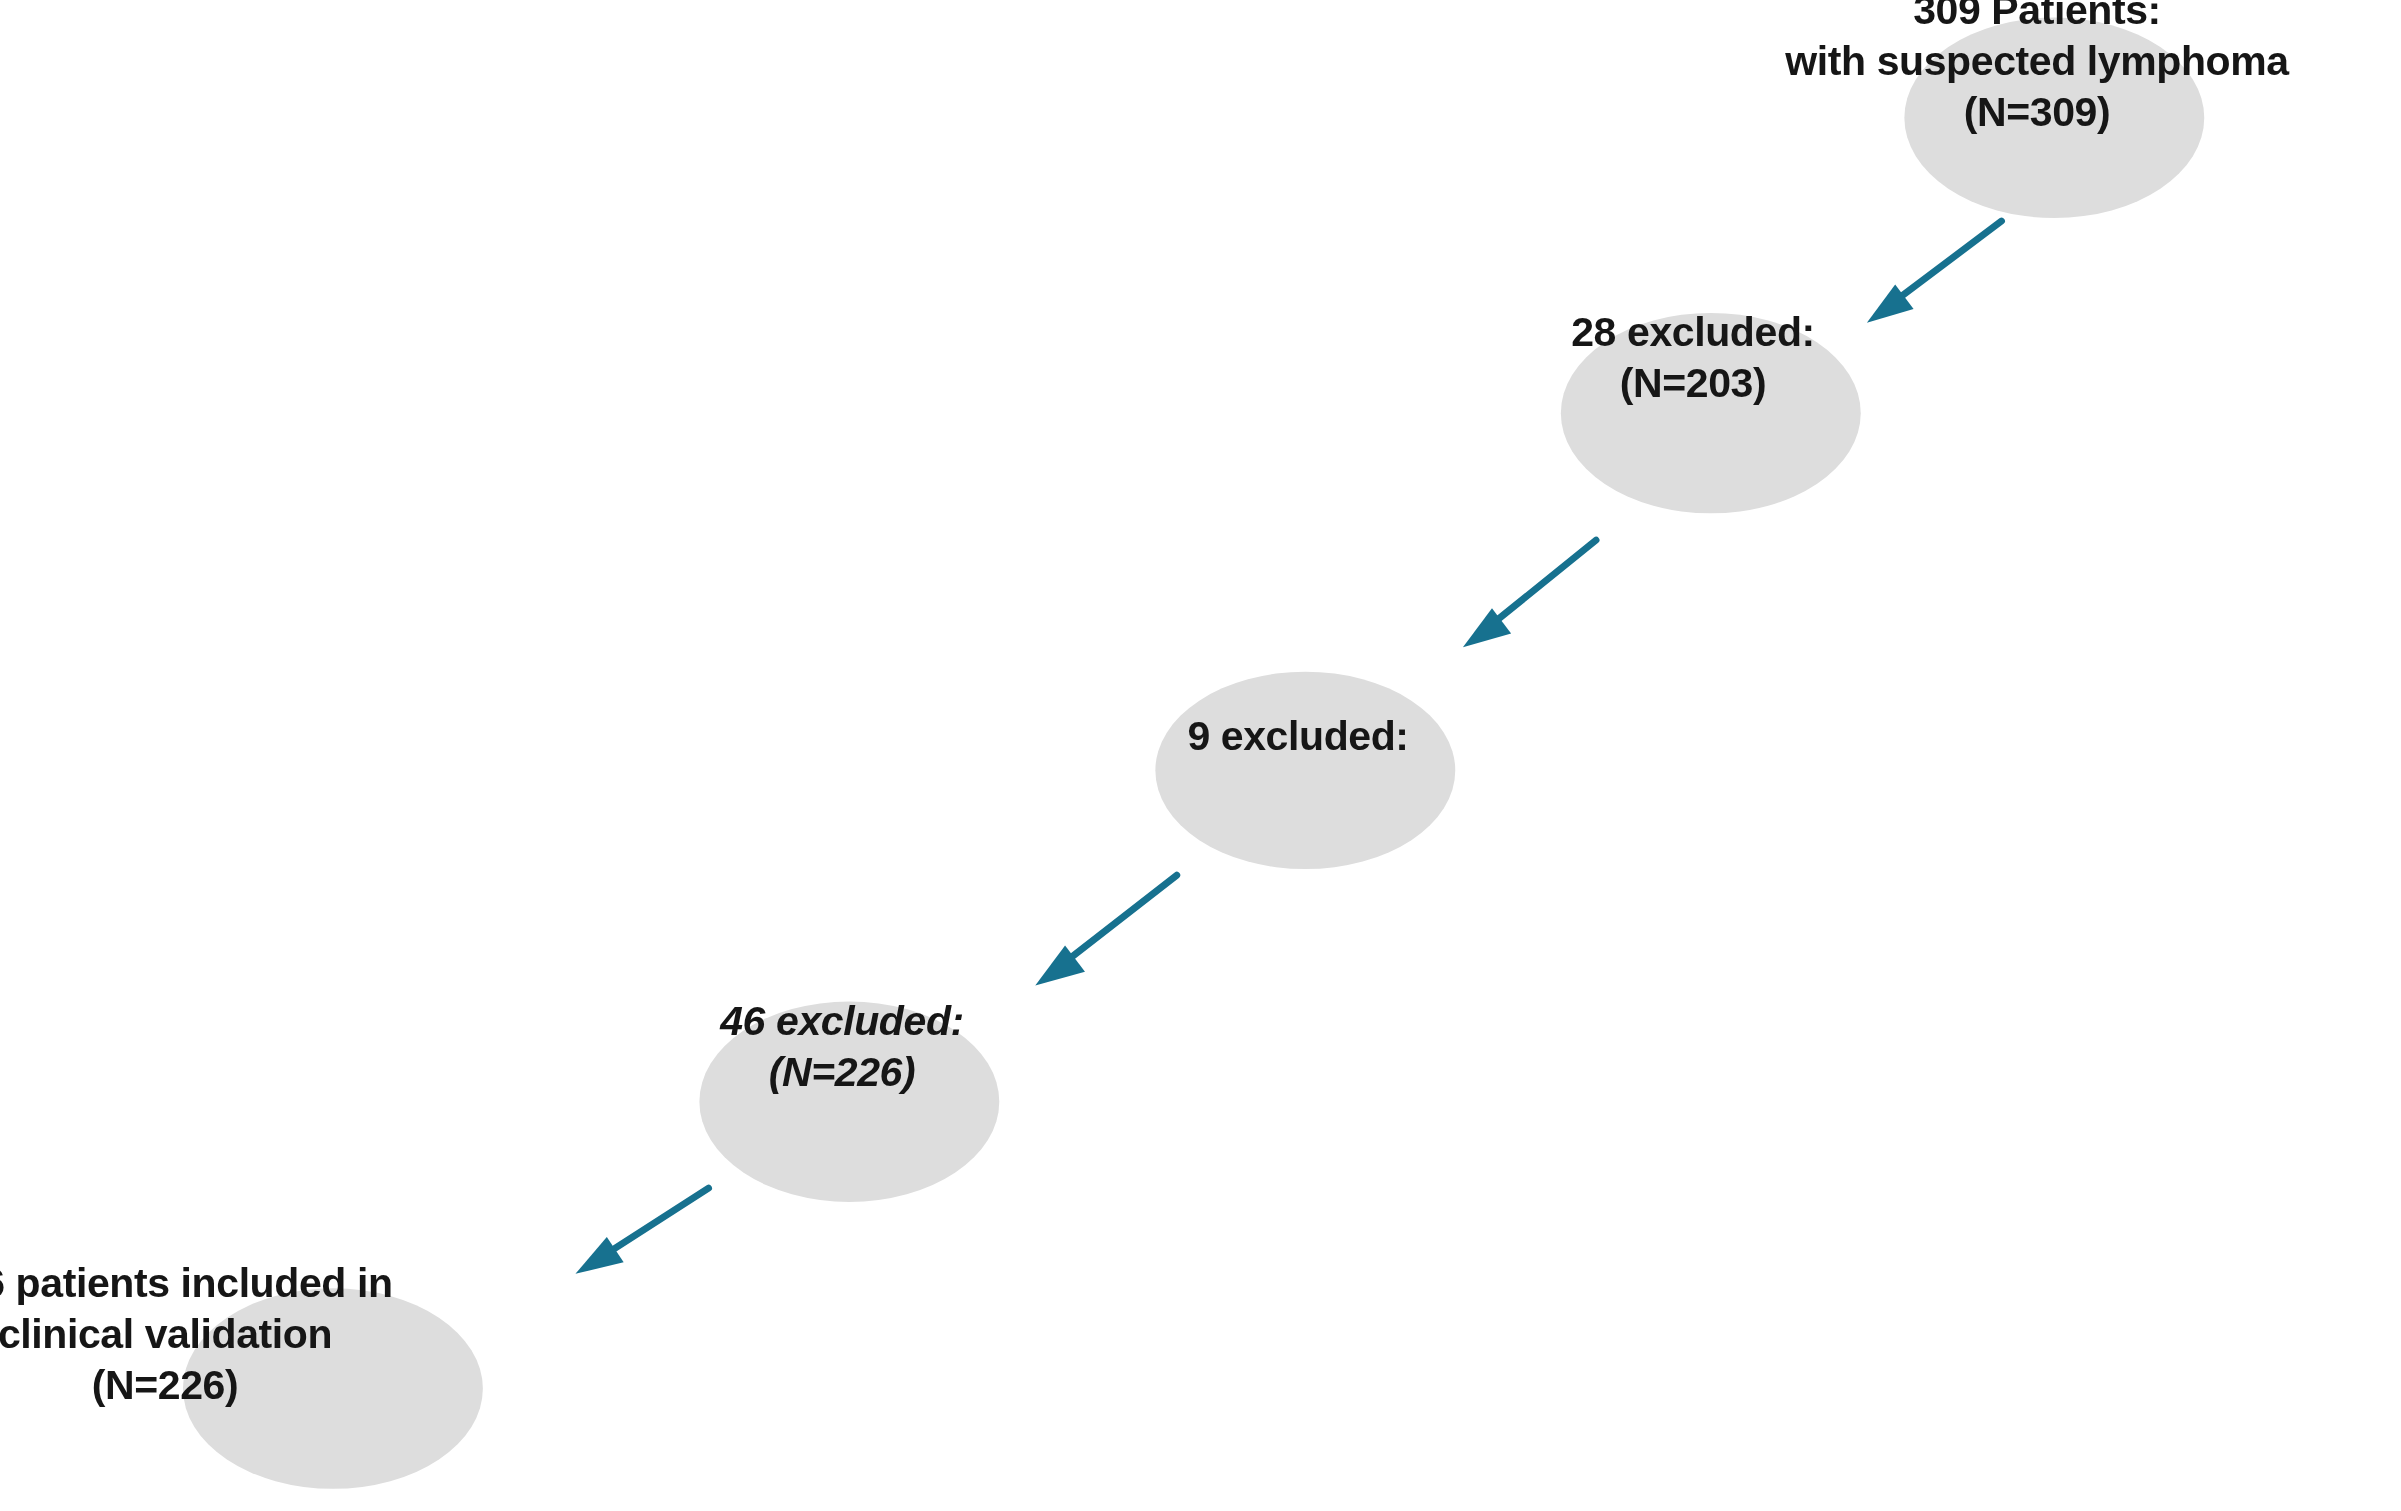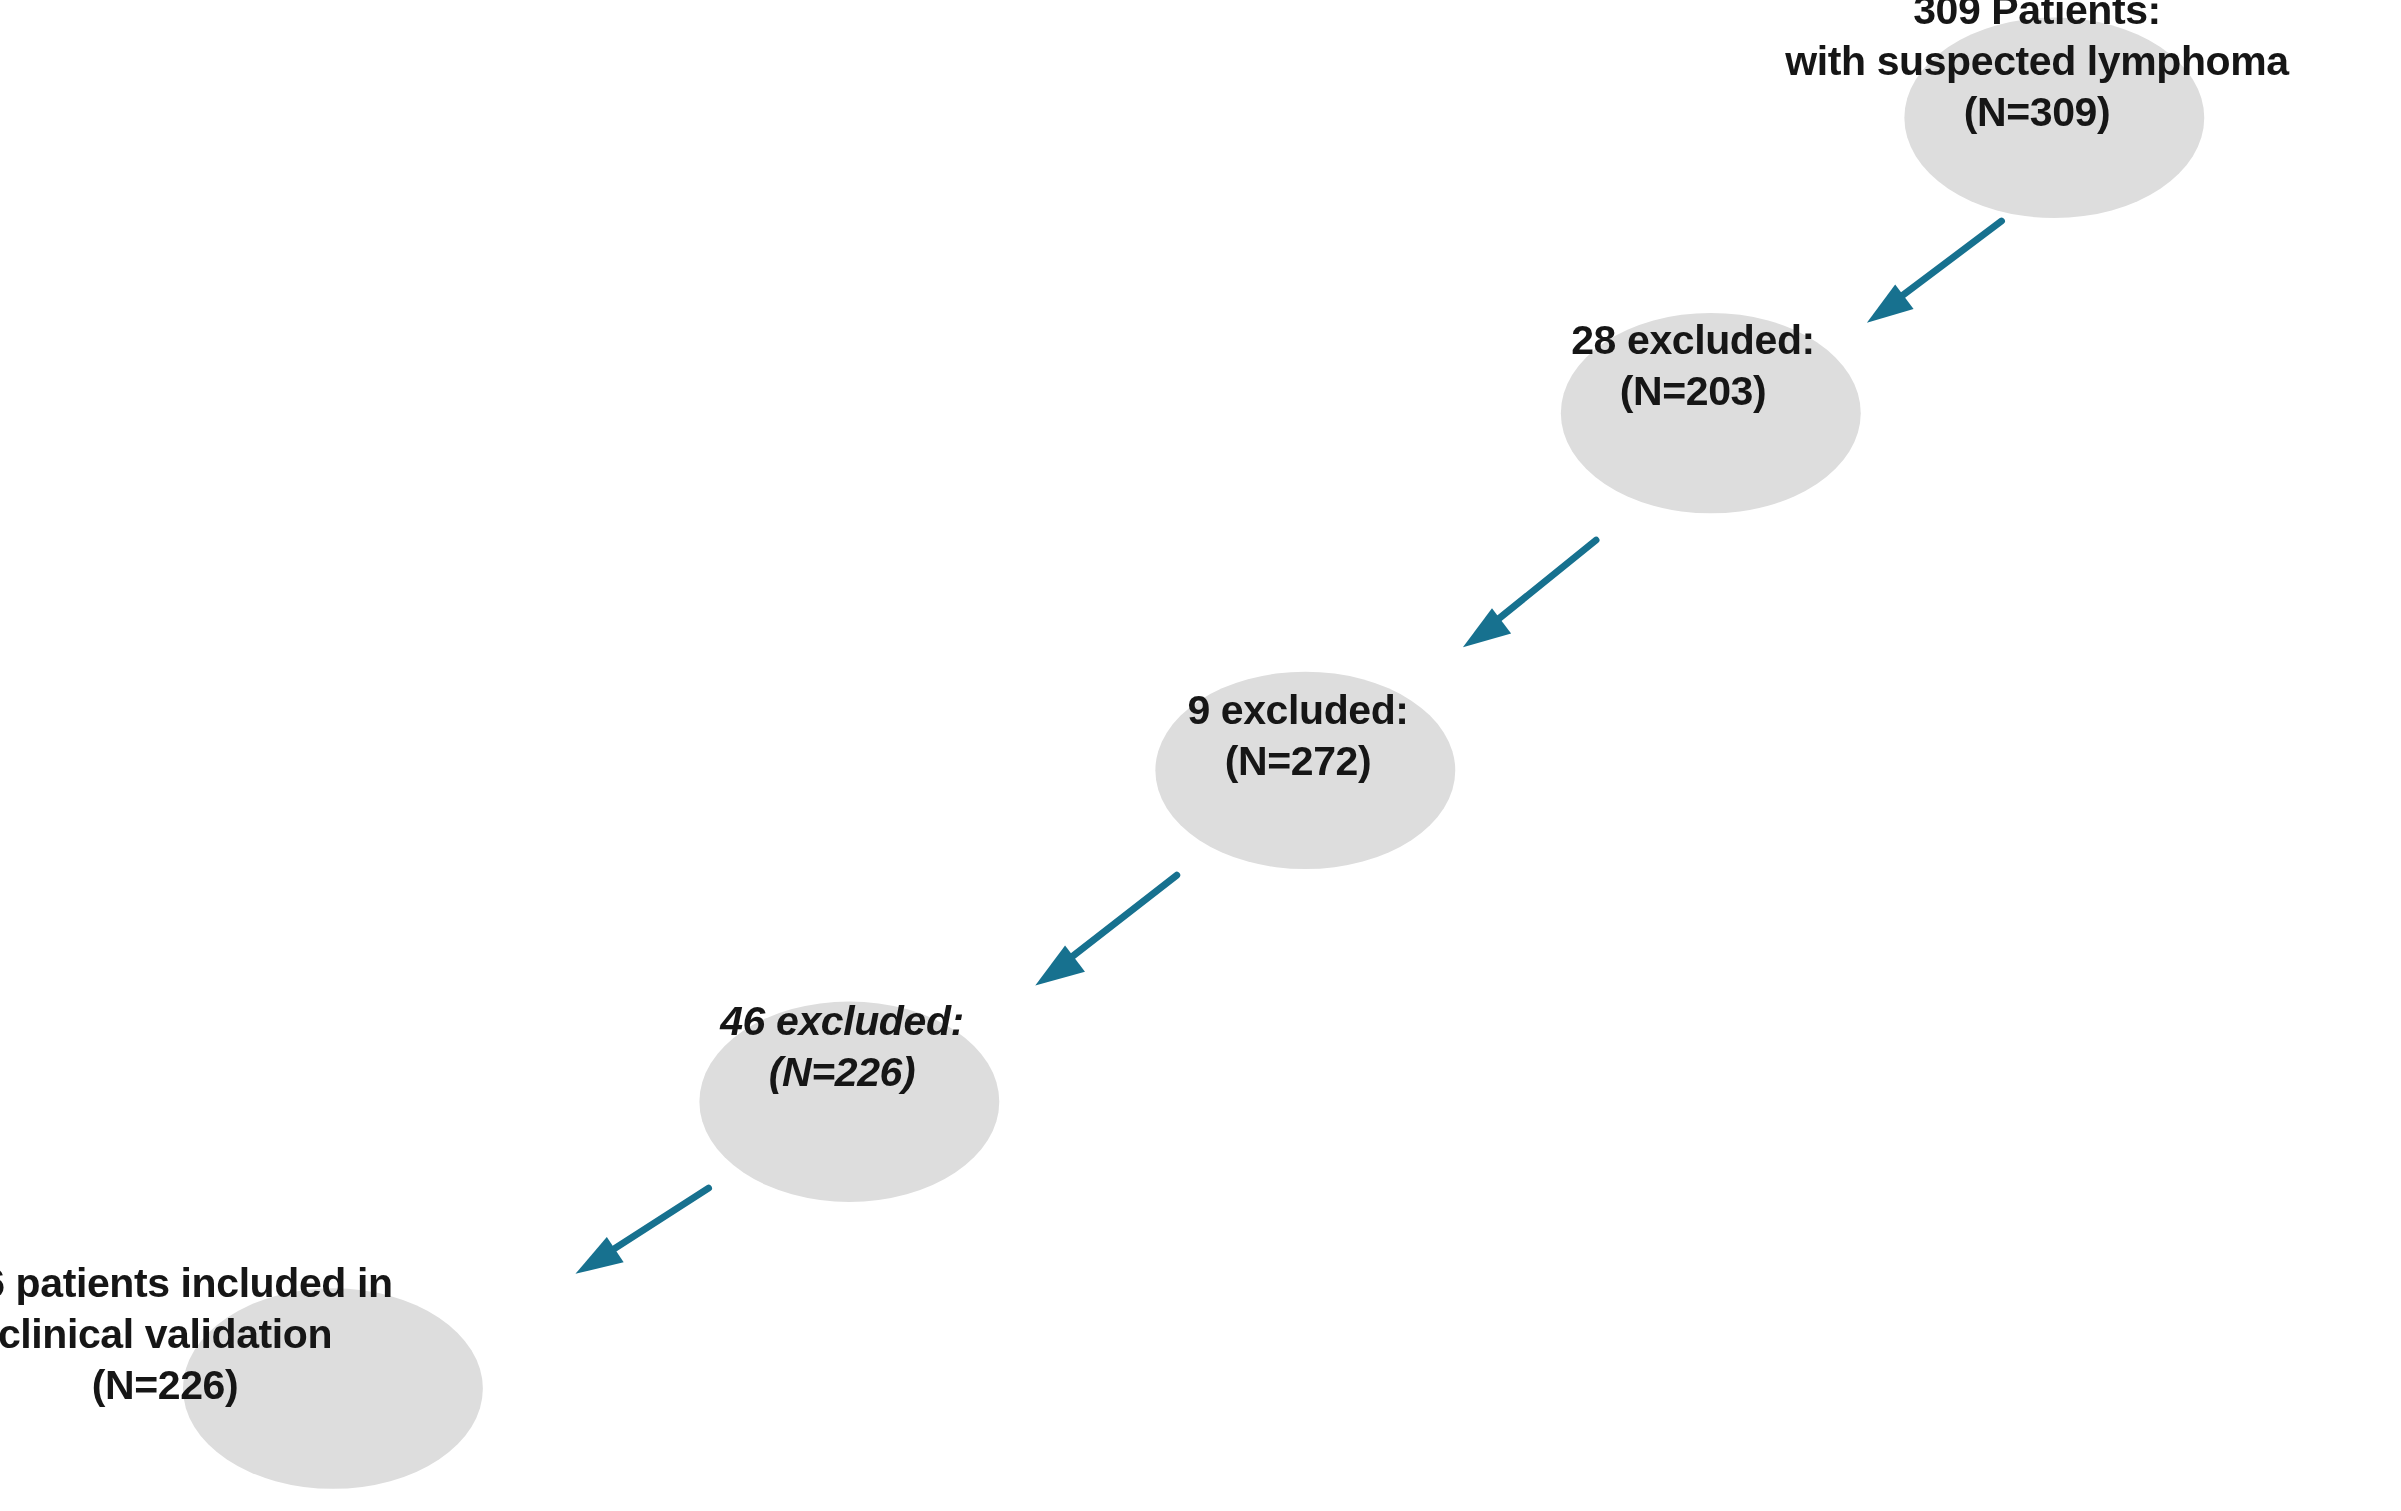--- a/index.html
+++ b/index.html
@@ -76,28 +76,27 @@
       <polygon points="752,1665 815,1650 793,1617" fill="#17718f"></polygon>
     </g>
   </svg>
 
   <div class="node-label" style="left: 2037px; top: 61px; width: 765px;">
     <span class="line">309 Patients:</span>
     <span class="line">with suspected lymphoma</span>
     <span class="line">(N=309)</span>
   </div>
 
-  <div class="node-label" style="left: 1693px; top: 366px; width: 765px;">
+  <div class="node-label" style="left: 1693px; top: 358px; width: 765px;">
     <span class="line">28 excluded:</span>
     <span class="line">(N=203)</span>
   </div>
 
   <div class="node-label" style="left: 1298px; top: 736px; width: 842px;">
     <span class="line">9 excluded:</span>
-    <span class="line">(N=272)</span>
   </div>
 
   <div class="node-label" style="left: 842px; top: 1047px; width: 765px; font-style: italic;">
     <span class="line">46 excluded:</span>
     <span class="line">(N=226)</span>
   </div>
 
   <div class="node-label" style="left: 165px; top: 1334px; width: 765px;">
     <span class="line">226 patients included in</span>
     <span class="line">clinical validation</span>

